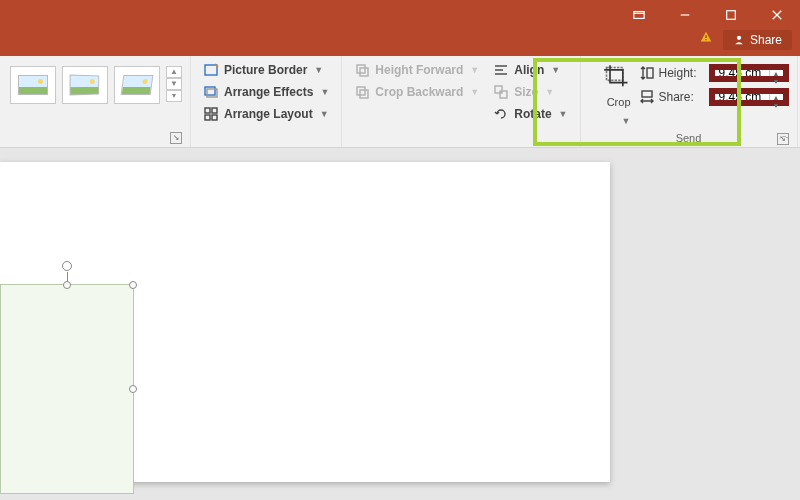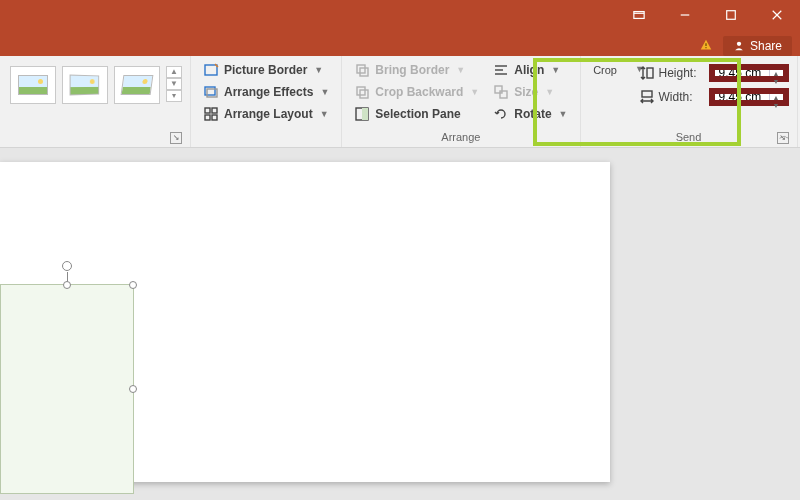--- a/index.html
+++ b/index.html
@@ -2,21 +2,21 @@
 <html><head>
 <meta charset="utf-8">
 <style>
   * { box-sizing: border-box; margin: 0; padding: 0; font-family: "Segoe UI", Tahoma, sans-serif; }
   html, body { width: 800px; height: 500px; overflow: hidden; background: #e6e6e6; }
   
   .titlebar { height: 30px; background: #b7472a; display: flex; align-items: stretch; justify-content: flex-end; color: #fff; }
   .titlebar .wbtn { width: 46px; display: flex; align-items: center; justify-content: center; font-size: 14px; }
   .titlebar .wbtn svg { width: 12px; height: 12px; }
   
-  .sharebar { height: 26px; background: #b7472a; display: flex; align-items: flex-end; justify-content: flex-end; padding-right: 8px; gap: 10px; color: #fff; }
+  .sharebar { height: 26px; background: #b7472a; display: flex; align-items: flex-start; justify-content: flex-end; padding-right: 8px; gap: 10px; color: #fff; }
   .sharebar .warn svg { width: 14px; height: 14px; }
   .share-btn { background: #a53e23; display: flex; align-items: center; gap: 5px; padding: 3px 10px; border-radius: 2px; font-size: 12px; }
   .share-btn svg { width: 12px; height: 12px; }
   
   .ribbon { height: 92px; background: #f1f1f1; border-bottom: 1px solid #d4d4d4; position: relative; display: flex; align-items: stretch; }
   .ribbon .collapse { position: absolute; right: 10px; bottom: 4px; font-size: 11px; color: #777; cursor: pointer; }
   .group { display: flex; flex-direction: column; padding: 4px 8px 2px 8px; border-right: 1px solid #e1e1e1; }
   .group:last-of-type { border-right: none; }
   .group-body { flex: 1; display: flex; align-items: flex-start; gap: 6px; }
   .group-label { text-align: center; font-size: 11px; color: #666; height: 16px; line-height: 16px; position: relative; }
@@ -28,21 +28,21 @@
   .dd { font-size: 9px; color: #777; margin-left: 2px; }
   .ritem.disabled .dd { color: #c8c8c8; }
   
   .thumbs { display: flex; gap: 6px; padding-top: 6px; }
   .thumb { width: 46px; height: 38px; border: 1px solid #c9c9c9; background: #fff; display: flex; align-items: center; justify-content: center; }
   .thumb .pic { width: 30px; height: 20px; background: linear-gradient(to top, #8fbf6a 40%, #d9efff 40%); border: 1px solid #bbb; position: relative; }
   .thumb .pic::after { content: ""; position: absolute; top: 3px; right: 4px; width: 5px; height: 5px; border-radius: 50%; background: #f7d66a; }
   .thumb-scroll { display: flex; flex-direction: column; width: 16px; margin-top:6px; }
   .thumb-scroll div { width:16px; height:12px; border:1px solid #c9c9c9; background:#fff; font-size:8px; text-align:center; line-height:10px; color:#888; }
   
-  .bigbtn { display: flex; flex-direction: row; align-items: flex-start; justify-content: center; width: 44px; padding: 4px 2px; font-size: 11px; color: #444; gap: 16px; }
+  .bigbtn { display: flex; flex-direction: column; align-items: flex-end; justify-content: center; width: 44px; padding: 4px 2px; font-size: 11px; color: #444; gap: 8px; }
   .bigbtn .ico-lg { width: 28px; height: 24px; display: flex; align-items: center; justify-content: center; }
   
   .size-col { display: flex; flex-direction: column; gap: 6px; padding-top: 4px; align-items: flex-end; }
   .size-row { display: flex; align-items: center; gap: 4px; font-size: 12px; color: #444; }
   .size-row .ico { width: 16px; height: 16px; }
   .size-row label { width: 46px; }
   .spinner { display: flex; align-items: stretch; border: 6px solid #7f1d1d; background: #fff; height: 18px; }
   .spinner input { border: none; width: 54px; font-size: 12px; padding: 0 4px; outline: none; }
   .spinner .arrows { display: flex; flex-direction: column; width: 14px; border-left: 1px solid #ccd; }
   .spinner .arrows div { flex:1; font-size:7px; text-align:center; line-height:8px; color:#666; }
@@ -175,41 +175,32 @@
   <div class="group">
     <div class="group-body">
       <div class="stack3">
         <div class="ritem disabled">
           <span class="ico">
               <svg viewBox="0 0 16 16">
                 <rect x="3" y="3" width="8" height="8"></rect>
                 <rect x="6" y="6" width="8" height="8"></rect>
               </svg>
             </span>
-          <span>Bring Border</span>
+          <span>Height Forward</span>
             <span class="dd">▼</span>
         </div>
         <div class="ritem disabled">
           <span class="ico">
               <svg viewBox="0 0 16 16">
                 <rect x="6" y="6" width="8" height="8"></rect>
                 <rect x="3" y="3" width="8" height="8"></rect>
               </svg>
             </span>
           <span>Crop Backward</span>
             <span class="dd">▼</span>
-        </div>
-        <div class="ritem">
-          <span class="ico">
-              <svg viewBox="0 0 16 16">
-                <rect x="2" y="2" width="12" height="12"></rect>
-                <rect x="8" y="2" width="6" height="12" style="fill:#cfe3c6;stroke:none"></rect>
-              </svg>
-            </span>
-          <span>Selection Pane</span>
         </div>
       </div>
       <div class="stack3">
         <div class="ritem">
           <span class="ico">
               <svg viewBox="0 0 16 16">
                 <line x1="2" y1="4" x2="14" y2="4"></line>
                 <line x1="2" y1="8" x2="10" y2="8"></line>
                 <line x1="2" y1="12" x2="14" y2="12"></line>
               </svg>
@@ -232,21 +223,20 @@
               <svg viewBox="0 0 16 16">
                 <path d="M4 8 A4 4 0 1 1 8 12"></path>
                 <path d="M4 8 L2 6 M4 8 L6 6"></path>
               </svg>
             </span>
           <span>Rotate</span>
             <span class="dd">▼</span>
         </div>
       </div>
     </div>
-    <div class="group-label"><span>Arrange</span></div>
   </div>
 
   <div class="group">
     <div class="group-body">
       <div class="bigbtn">
         <span class="ico-lg">
           <svg viewBox="0 0 24 20">
               <rect x="3" y="3" width="14" height="11" style="stroke:#777" stroke-dasharray="2 1"></rect>
               <path d="M6 1 V16 H21" style="stroke:#333"></path>
               <path d="M1 5 H17 V19" style="stroke:#333"></path>
@@ -268,21 +258,21 @@
                 <div>▲</div>
                 <div>▼</div>
               </div>
           </div>
         </div>
         <div class="size-row">
           <span class="ico"><svg viewBox="0 0 16 16">
                 <path d="M2 12 H14 M4 10 L2 12 L4 14 M12 10 L14 12 L12 14"></path>
                 <rect x="3" y="2" width="10" height="6"></rect>
               </svg></span>
-          <label>Width:</label>
+          <label>Share:</label>
           <div class="spinner">
             <input value="9.45 cm" style="">
             <div class="arrows">
                 <div>▲</div>
                 <div>▼</div>
               </div>
           </div>
         </div>
       </div>
     </div>

